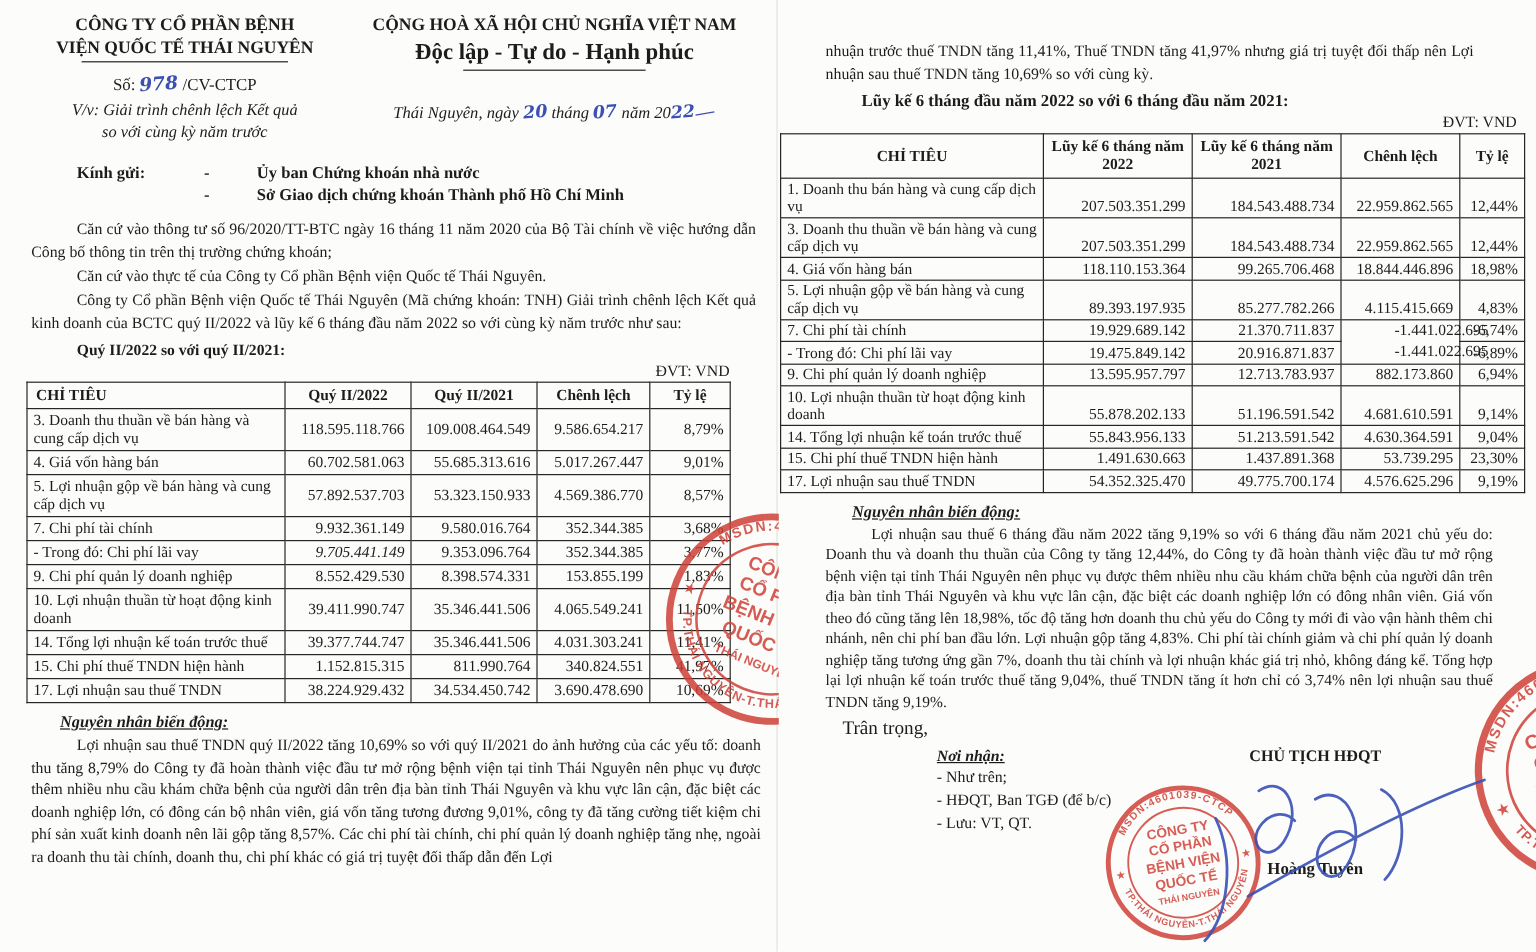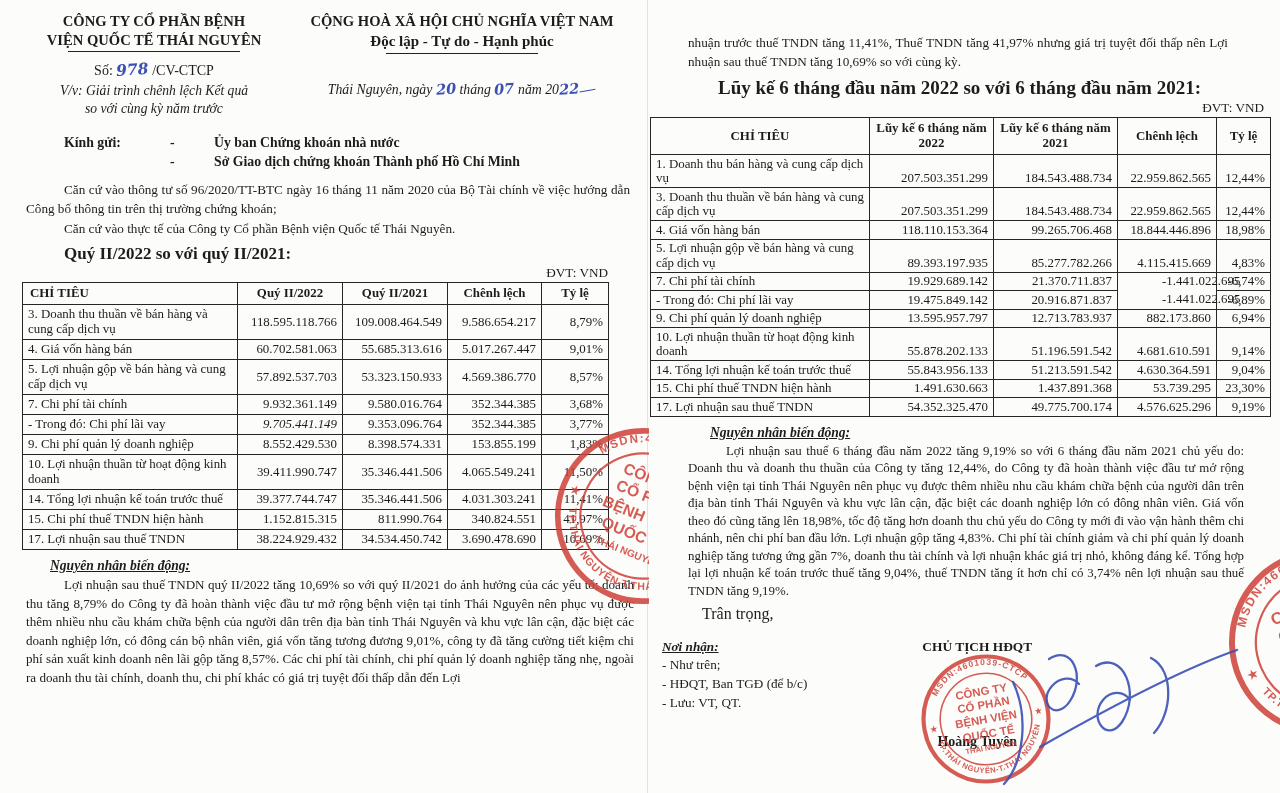--- a/index.html
+++ b/index.html
@@ -14,35 +14,35 @@
   .hand-strike { display:inline-block; width:16px; border-top:1.5px solid #3c50b2;
           transform:rotate(-10deg) translateY(-3px); margin-left:1px; }
 
   
   .lp-header { display:grid; grid-template-columns:272px 1fr; margin:12px 14px 0 18px; }
   .hdr-left, .hdr-right { text-align:center; }
   .company-line { font-weight:bold; font-size:14.6px; line-height:18.5px; }
   .under-sm { width:172px; border-bottom:1.4px solid #222; margin:2px auto 0; }
   .under-sm2 { width:152px; border-bottom:1.4px solid #222; margin:3px auto 0; }
   .motto1 { font-weight:bold; font-size:14.6px; line-height:19px; }
-  .motto2 { font-weight:bold; font-size:15px; margin-top:2px; }
+  .motto2 { font-weight:bold; font-size:19px; margin-top:2px; }
   .doc-no { margin-top:8px; font-size:14px; }
   .subject { font-style:italic; font-size:13.6px; line-height:18px; margin-top:3px; }
   .date-line { font-style:italic; font-size:13.8px; margin-top:26px; }
 
   
   .kinh-gui { margin:15px 0 0 64px; display:grid; grid-template-columns:106px 44px auto;
               font-weight:bold; font-size:13.8px; line-height:19px; }
 
   
   .para { font-size:13.2px; line-height:19px; text-align:justify; text-indent:38px; }
   .lp-paras { margin:9px 18px 0 26px; }
   .lp-paras .para + .para { margin-top:1px; }
   .gap { margin-top:5px; }
-  .sec-heading { font-weight:bold; font-size:17px; margin:6px 0 0 64px; }
+  .sec-heading { font-weight:bold; font-size:13px; margin:6px 0 0 64px; }
   .dvt { text-align:right; font-size:13.2px; line-height:15px; margin:1px 40px 1px 0; }
   #pageR .dvt { margin-right:16px; }
 
   
   table.fin { border-collapse:collapse; table-layout:fixed; background:transparent; }
   #tableQ2 { margin:2px 0 0 22px; width:586px; }
   #tableH1 { margin:2px 0 0 2px;  width:620px; }
   table.fin th, table.fin td { border:1.3px solid #262626; font-size:12.9px; }
   table.fin th { font-weight:bold; text-align:center; padding:3px 3px; line-height:15px; }
   #tableQ2 th:first-child { text-align:left; padding-left:7px; }
@@ -57,23 +57,23 @@
   .reason-heading { font-weight:bold; font-style:italic; text-decoration:underline;
                     font-size:13.6px; margin:8px 0 0 50px; }
   #pageR .reason-heading { margin-left:62px; }
   .reason-para { font-size:13.1px; line-height:18.6px; text-align:justify; text-indent:38px;
                  margin:2px 14px 0 26px; }
   #pageR .reason-para { font-size:12.9px; line-height:17.5px; margin:2px 36px 0 40px; }
   .closing { font-size:16px; margin:5px 0 0 54px; }
 
   
   .rp-para1 { margin:33px 52px 0 40px; text-indent:0; }
-  .rp-h1 { margin:6px 0 0 70px; font-size:19px; }
-
-  .bottom-row { display:flex; justify-content:flex-start; margin:16px 14px 0 14px; }
+  .rp-h1 { margin:6px 0 0 70px; font-size:14px; }
+
+  .bottom-row { display:flex; justify-content:flex-end; margin:5px 14px 0 14px; }
   .noi-nhan-heading { font-weight:bold; font-style:italic; text-decoration:underline; font-size:13.2px; }
   .noi-nhan-item { font-size:13.2px; line-height:19px; }
   .legal-block { width:340px; text-align:center; }
   .legal-line { font-weight:bold; font-size:13.4px; line-height:16.5px; }
   .signer { font-weight:bold; font-size:14px; margin-top:78px; }
 
   
   #overlay { position:absolute; left:0; top:0; width:1280px; height:793px;
              pointer-events:none; z-index:6; }
 </style>
@@ -116,20 +116,21 @@
     <div>-</div>
     <div>Ủy ban Chứng khoán nhà nước</div>
     <div></div>
     <div>-</div>
     <div>Sở Giao dịch chứng khoán Thành phố Hồ Chí Minh</div>
   </div>
 
   <div class="lp-paras">
     <div class="para">Căn cứ vào thông tư số 96/2020/TT-BTC ngày 16 tháng 11 năm 2020 của Bộ Tài chính về việc hướng dẫn Công bố thông tin trên thị trường chứng khoán;</div>
     <div class="para">Căn cứ vào thực tế của Công ty Cổ phần Bệnh viện Quốc tế Thái Nguyên.</div>
+    <div class="para gap">Công ty Cổ phần Bệnh viện Quốc tế Thái Nguyên (Mã chứng khoán: TNH) Giải trình chênh lệch Kết quả kinh doanh của BCTC quý II/2022 và lũy kế 6 tháng đầu năm 2022 so với cùng kỳ năm trước như sau:</div>
   </div>
 
   <div class="sec-heading">Quý II/2022 so với quý II/2021:</div>
   <div class="dvt">ĐVT: VND</div>
 
   <table class="fin" id="tableQ2">
     <colgroup>
         <col style="width:215px">
         <col style="width:105px">
         <col style="width:105px">

